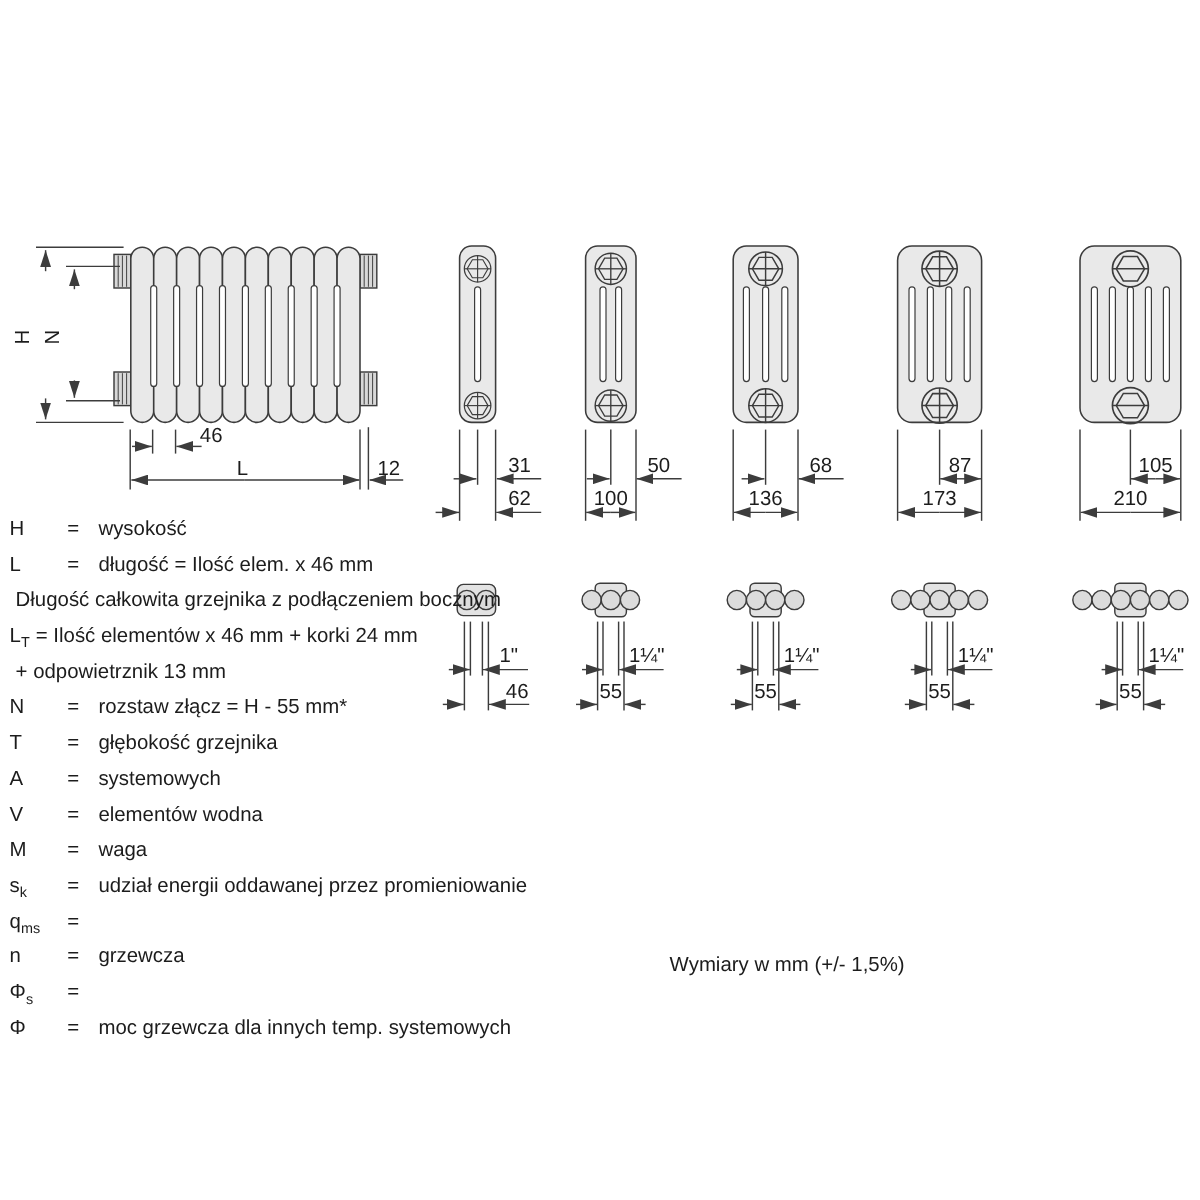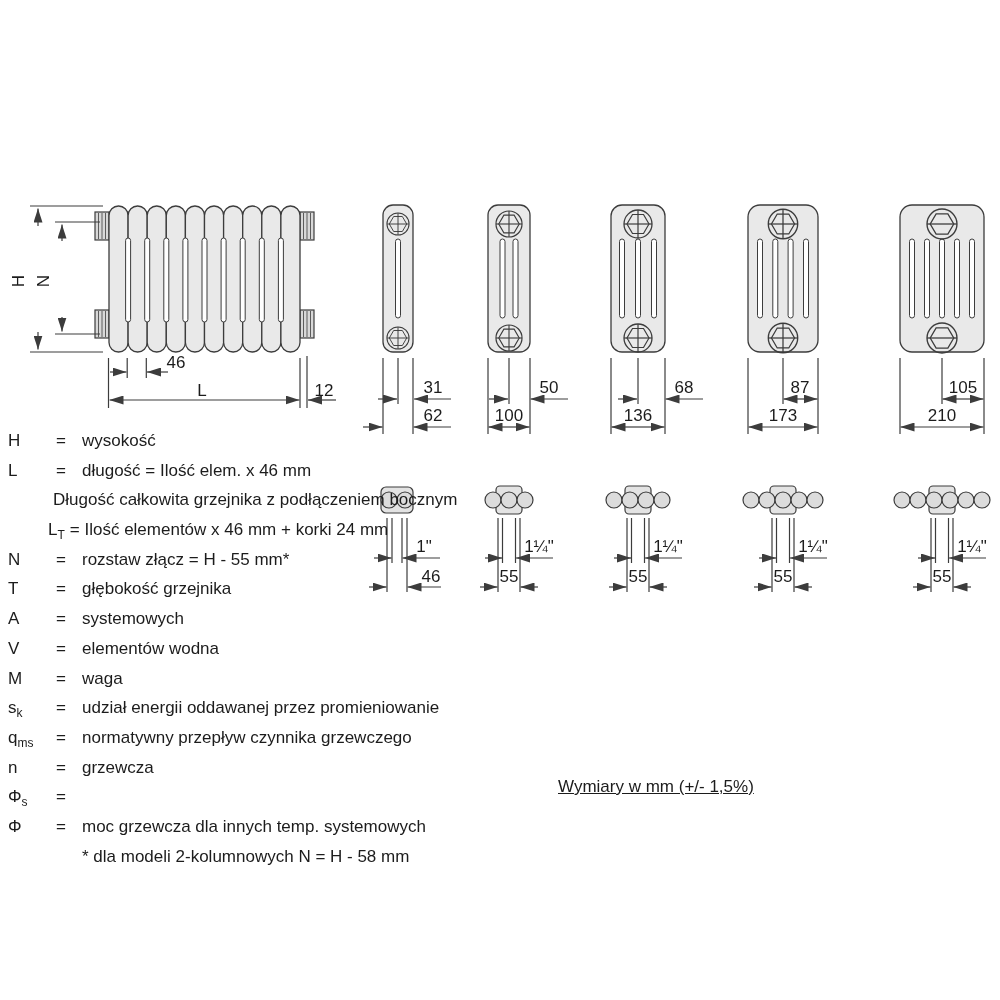--- a/index.html
+++ b/index.html
@@ -8,24 +8,24 @@
   svg{position:absolute;left:0;top:0;}
   .ln{stroke:#3c3c3c;stroke-width:1.2;fill:none;}
   .body{fill:#e9e9e9;stroke:#3c3c3c;stroke-width:1.3;}
   .slot{fill:#ffffff;stroke:#3c3c3c;stroke-width:1;}
   .boss{fill:#d8d8d8;stroke:#3c3c3c;stroke-width:1.2;}
   .blk{fill:#e3e3e3;stroke:#3c3c3c;stroke-width:1.2;}
   .tube{fill:#dcdcdc;stroke:#3c3c3c;stroke-width:1.2;}
   .dt{font-family:"Liberation Sans",sans-serif;font-size:17px;fill:#1c1c1c;text-anchor:middle;}
   .legend{position:absolute;left:8px;top:429px;width:555px;font-size:17px;line-height:23.3px;}
   .lg-row{display:grid;grid-template-columns:48px 26px 1fr;}
-  .lg-row.full{display:block;margin-left:40px;}
+  .lg-row.full{display:block;}
   .lg-row sub{font-size:12px;}
   .lg-row.full sub{margin-right:5px;}
-  .note{position:absolute;left:558px;top:777px;font-size:17px;text-decoration:underline;}
+  .note{position:absolute;left:558px;top:794px;font-size:17px;}
 </style>
 </head>
 <body>
 
 <div class="page">
 
 <svg width="1000" height="1000" viewBox="0 0 1000 1000">
   <defs>
     <marker id="ah" orient="auto" markerUnits="userSpaceOnUse" markerWidth="14" markerHeight="9" refX="14" refY="4.5">
       <path d="M0,0 L14,4.5 L0,9 Z" fill="#3c3c3c"></path>
@@ -304,20 +304,21 @@
         <span class="lg-eq">=</span>
         <span class="lg-desc">wysokość</span>
       </div>
   <div class="lg-row">
         <span class="lg-term"><span>L</span><sub></sub></span>
         <span class="lg-eq">=</span>
         <span class="lg-desc">długość = Ilość elem. x 46 mm</span>
       </div>
   <div class="lg-row full"><span></span><sub></sub><span>Długość całkowita grzejnika z podłączeniem bocznym</span></div>
   <div class="lg-row full"><span>L</span><sub>T</sub><span>= Ilość elementów x 46 mm + korki 24 mm</span></div>
+  <div class="lg-row full"><span></span><sub></sub><span>+ odpowietrznik 13 mm</span></div>
   <div class="lg-row">
         <span class="lg-term"><span>N</span><sub></sub></span>
         <span class="lg-eq">=</span>
         <span class="lg-desc">rozstaw złącz = H - 55 mm*</span>
       </div>
   <div class="lg-row">
         <span class="lg-term"><span>T</span><sub></sub></span>
         <span class="lg-eq">=</span>
         <span class="lg-desc">głębokość grzejnika</span>
       </div>
@@ -337,38 +338,36 @@
         <span class="lg-desc">waga</span>
       </div>
   <div class="lg-row">
         <span class="lg-term"><span>s</span><sub>k</sub></span>
         <span class="lg-eq">=</span>
         <span class="lg-desc">udział energii oddawanej przez promieniowanie</span>
       </div>
   <div class="lg-row">
         <span class="lg-term"><span>q</span><sub>ms</sub></span>
         <span class="lg-eq">=</span>
-        <span class="lg-desc">normatywny przepływ czynnika grzewczego</span>
       </div>
   <div class="lg-row">
         <span class="lg-term"><span>n</span><sub></sub></span>
         <span class="lg-eq">=</span>
         <span class="lg-desc">grzewcza</span>
       </div>
   <div class="lg-row">
         <span class="lg-term"><span>Φ</span><sub>s</sub></span>
         <span class="lg-eq">=</span>
       </div>
   <div class="lg-row">
         <span class="lg-term"><span>Φ</span><sub></sub></span>
         <span class="lg-eq">=</span>
         <span class="lg-desc">moc grzewcza dla innych temp. systemowych</span>
       </div>
   <div class="lg-row">
         <span class="lg-term"><span></span><sub></sub></span>
         <span class="lg-eq"></span>
-        <span class="lg-desc">* dla modeli 2-kolumnowych N = H - 58 mm</span>
       </div>
 </div>
 
 <div class="note">Wymiary w mm (+/- 1,5%)</div>
 
 </div>
 
 </body></html>

